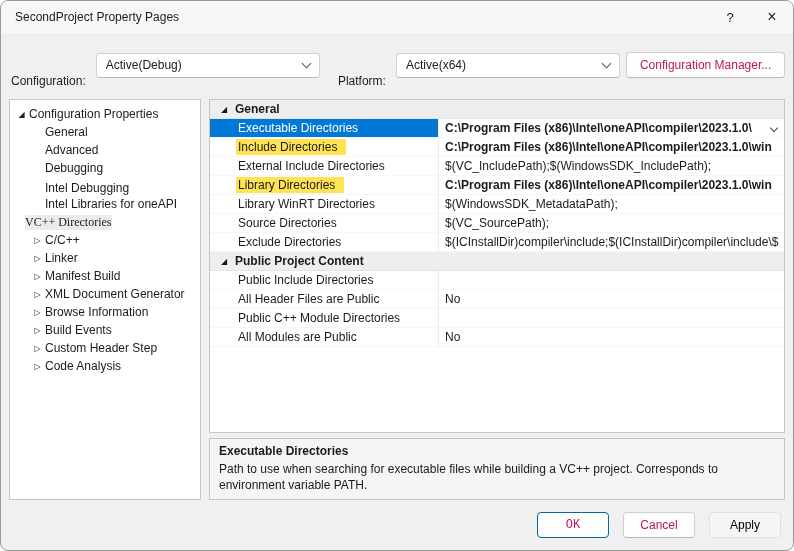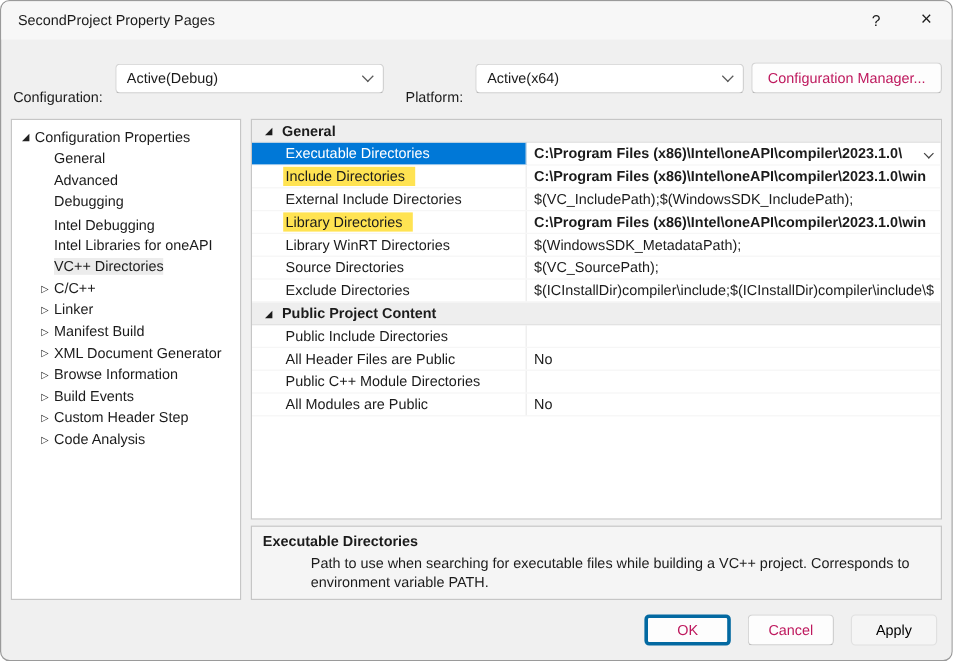--- a/index.html
+++ b/index.html
@@ -43,25 +43,25 @@
   .cell { display:flex; align-items:center; white-space:nowrap; overflow:hidden; }
   .cell.name { padding-left:28px; border-right:1px solid #ececec; }
   .cell.name.sel { background:#0078d7; color:#ffffff; }
   .cell.value { padding-left:6px; position:relative; padding-right:16px; }
   .cell.value.bold { font-weight:bold; }
   .hl { background:#ffe352; padding:1px 9px 1px 2px; margin-left:-2px; }
   .value-chev { position:absolute; right:7px; top:6px; width:6px; height:6px; border-right:1.3px solid #444; border-bottom:1.3px solid #444; transform:rotate(45deg); }
   
   .desc-panel { height:62px; background:#f5f5f5; border:1px solid #c6c6c6; padding:5px 9px; flex:0 0 auto; }
   .desc-title { font-weight:bold; margin-bottom:3px; }
-  .desc-text { line-height:1.35; color:#1b1b1b;margin-left:40px; }
+  .desc-text { line-height:1.35; color:#1b1b1b; }
   
   .footer { height:44px; display:flex; align-items:center; justify-content:flex-end; gap:14px; padding:0 12px 6px 0; flex:0 0 auto; }
   .footer .btn { width:72px; }
-  .btn.default { border:3px solid #0369a1; }
+  .btn.default { border:1px solid #0369a1;font-family:Liberation Mono, monospace; }
   .btn:disabled { color:#000000; background:#f5f5f5; border-color:#e0e0e0; }
 </style>
 </head>
 <body>
 
 <div class="dialog">
 
   <div class="titlebar">
     <span class="title">SecondProject Property Pages</span>
     <div class="tb-buttons">
@@ -103,21 +103,21 @@
           <span class="tree-label">Debugging</span>
         </div>
         <div class="tree-item" style="padding-left: 20px; align-items: flex-end;">
           <span class="expander"></span>
           <span class="tree-label">Intel Debugging</span>
         </div>
         <div class="tree-item" style="padding-left: 20px;">
           <span class="expander"></span>
           <span class="tree-label">Intel Libraries for oneAPI</span>
         </div>
-        <div class="tree-item tree-selected" style="padding-left: 20px;">
+        <div class="tree-item tree-selected" style=" font-family: Liberation Serif, serif;">
           <span class="expander"></span>
           <span class="tree-label">VC++ Directories</span>
         </div>
         <div class="tree-item" style="padding-left: 20px;">
           <span class="expander">▷</span>
           <span class="tree-label">C/C++</span>
         </div>
         <div class="tree-item" style="padding-left: 20px;">
           <span class="expander">▷</span>
           <span class="tree-label">Linker</span>

